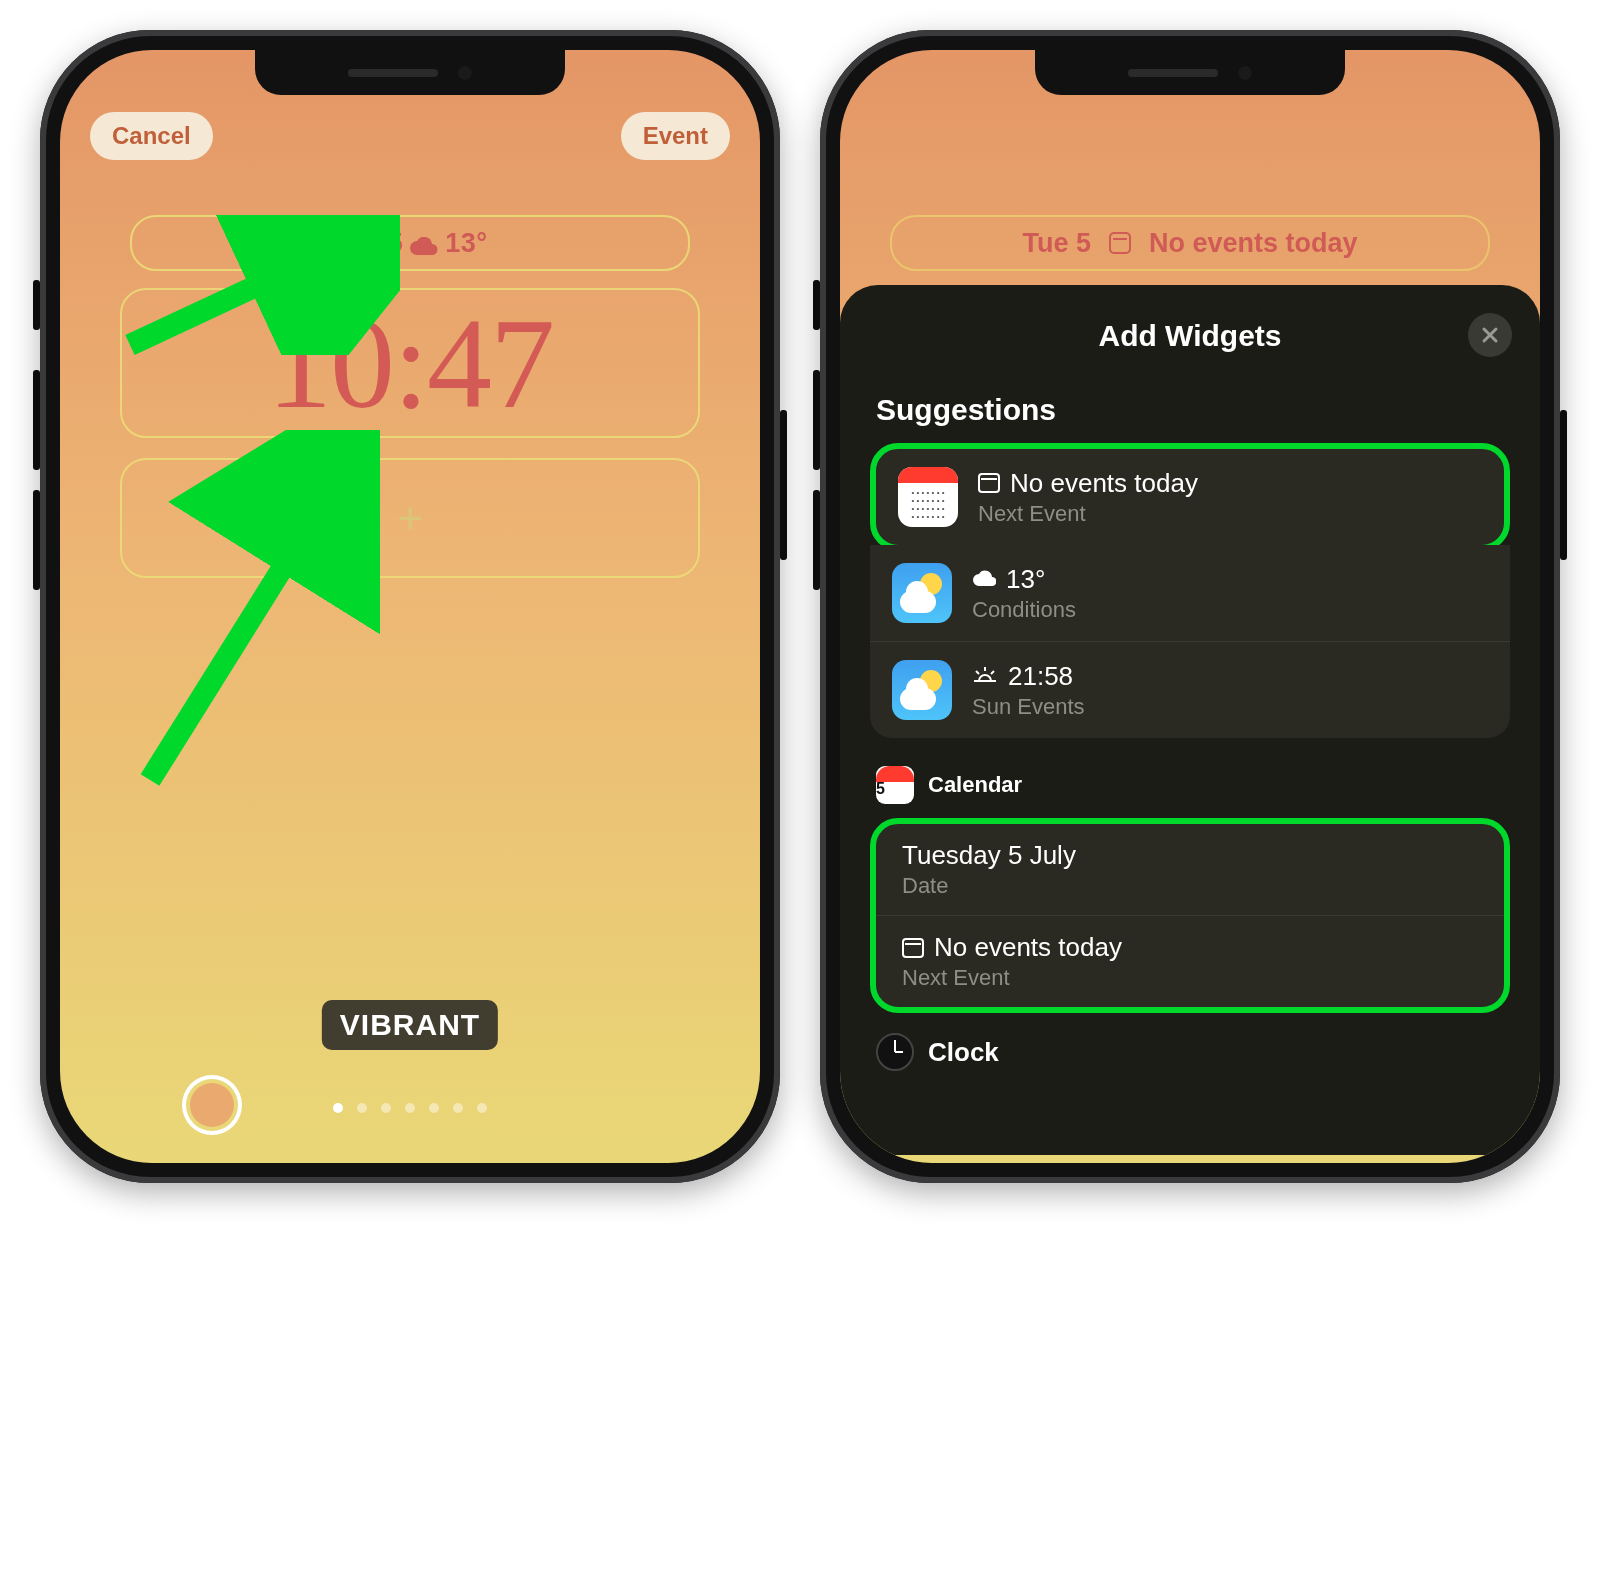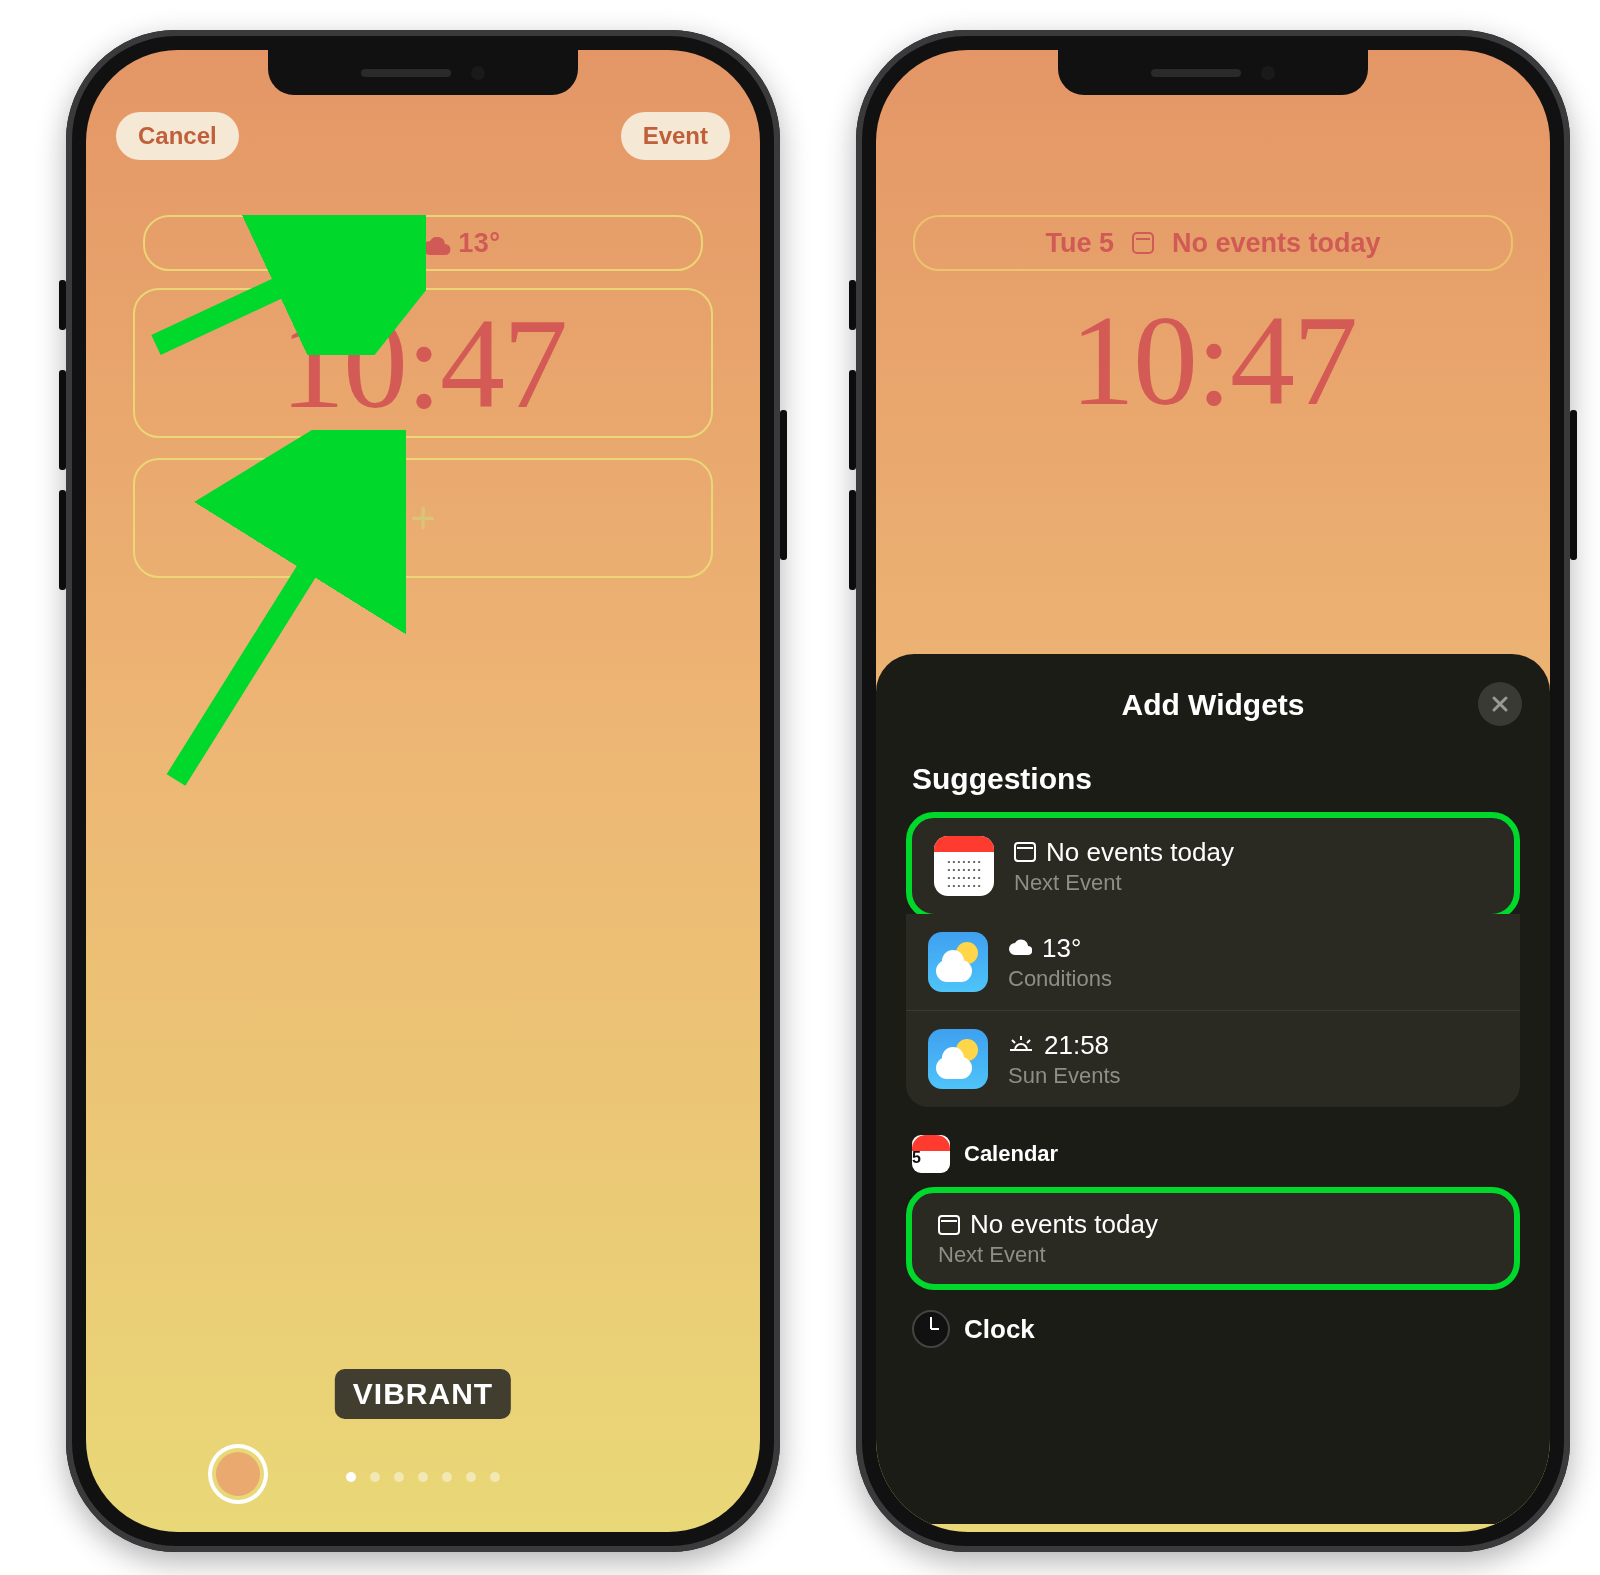--- a/index.html
+++ b/index.html
@@ -10,26 +10,25 @@
     height: 1575px;
     display: flex;
     gap: 40px;
     padding: 30px;
     align-items: flex-start;
     justify-content: center;
   }
   .phone {
     position: relative;
     width: 740px;
-    height: 1522px;
+    height: 1153px;
     background: #111;
     border-radius: 110px;
     box-shadow: inset 0 0 0 6px #3a3a3c, 0 10px 30px rgba(0,0,0,0.3);
     padding: 20px;
-    margin-left: 36px;
   }
   .phone::before, .phone::after {
     content:"";
     position:absolute;
     background:#111;
     border-radius:4px;
   }
   
   .phone .side-btn { position:absolute; background:#0c0c0c; border-radius:3px; }
   .side-btn.b1 { left:-7px; top:250px; width:7px; height:50px; }
@@ -338,20 +337,26 @@
       <div class="sec-head">
         <div class="mini-icon appicon calendar" style="width:38px; height:38px;">
             <span class="day" style="font-size:16px; top:14px;">5</span>
           </div>
         <div style="font-size:22px; font-weight:700;text-align:right;">Calendar</div>
       </div>
 
       <div class="card highlight">
         <div class="calcard-row">
           <div class="t1">
+              <span>Tuesday 5 July</span>
+            </div>
+          <div class="t2">Date</div>
+        </div>
+        <div class="calcard-row">
+          <div class="t1">
             <span class="mini-cal"></span>
             <span>No events today</span>
           </div>
           <div class="t2">Next Event</div>
         </div>
       </div>
 
       <div class="clockrow">
         <div class="ci"></div>
         <div class="label">Clock</div>

